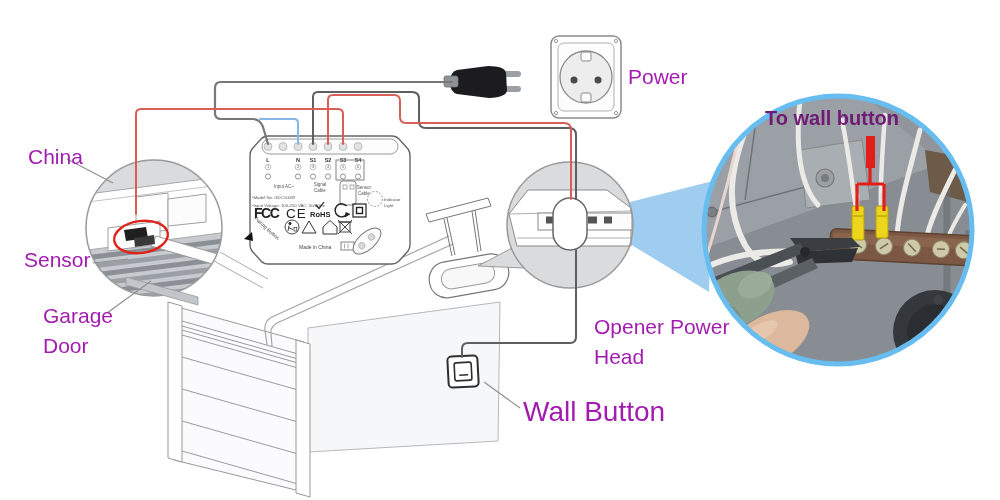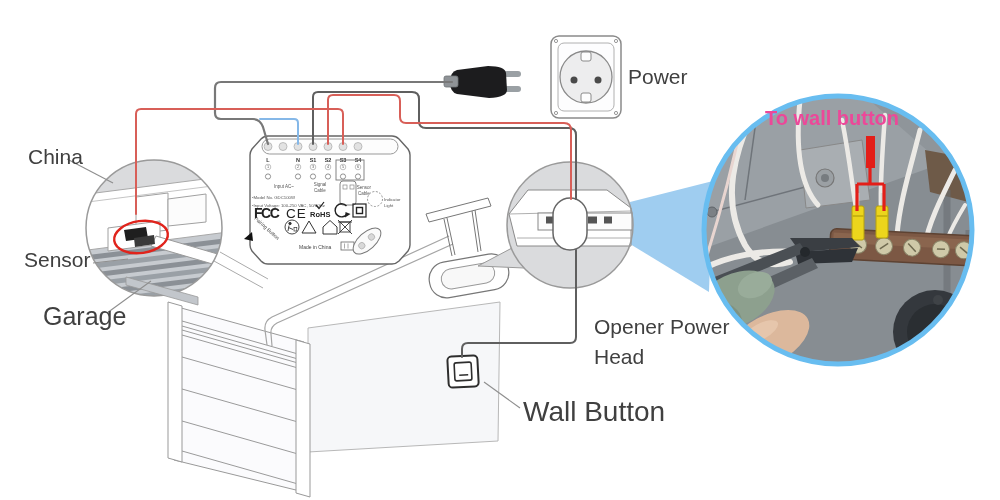--- a/index.html
+++ b/index.html
@@ -1,28 +1,28 @@
 <!DOCTYPE html>
 <html><head>
 <meta charset="utf-8">
 <style>
   html,body{margin:0;padding:0;background:#fff;}
   #stage{position:relative;width:1000px;height:500px;background:#ffffff;overflow:hidden;
          font-family:"Liberation Sans",sans-serif;}
   #scene{position:absolute;left:0;top:0;}
-  .lbl{position:absolute;color:#404040;font-family:"Liberation Sans",sans-serif;
+  .lbl{position:absolute;color:#a21caf;font-family:"Liberation Sans",sans-serif;
        white-space:nowrap;line-height:1.0;}
   .lbl .ln{display:block;line-height:30px;}
   #lbl-wall{left:28px;top:146px;font-size:21px;}
   #lbl-sensor{left:24px;top:249px;font-size:21px;}
-  #lbl-garage{left:43px;top:301px;font-size:25px;}
+  #lbl-garage{left:43px;top:301px;font-size:21px;}
   #lbl-power{left:628px;top:66px;font-size:21px;}
   #lbl-opener{left:594px;top:312px;font-size:21px;}
   #lbl-wallbtn{left:523px;top:398px;font-size:28px;}
-  #lbl-towall{left:765px;top:108px;font-size:20px;font-weight:bold;color:#ec4899;}
+  #lbl-towall{left:765px;top:108px;font-size:20px;font-weight:bold;color:#701a75;}
   svg text{font-family:"Liberation Sans",sans-serif;}
 </style>
 </head>
 <body>
 
 <div id="stage">
 <svg id="scene" width="1000" height="500" viewBox="0 0 1000 500">
   <defs>
     <clipPath id="clipL">
           <circle cx="154" cy="228" r="68"></circle>
@@ -339,20 +339,21 @@
     <line x1="93" y1="263" x2="128" y2="259"></line>
     <line x1="107" y1="313" x2="151" y2="281"></line>
     <line x1="520" y1="408" x2="484" y2="382"></line>
   </g>
 </svg>
 
 <div class="lbl" id="lbl-wall">China</div>
 <div class="lbl" id="lbl-sensor">Sensor</div>
 <div class="lbl" id="lbl-garage">
   <span class="ln">Garage</span>
+  <span class="ln">Door</span>
 </div>
 <div class="lbl" id="lbl-power">Power</div>
 <div class="lbl" id="lbl-opener">
   <span class="ln">Opener Power</span>
   <span class="ln">Head</span>
 </div>
 <div class="lbl" id="lbl-wallbtn">Wall Button</div>
 <div class="lbl" id="lbl-towall">To wall button</div>
 </div>
 

